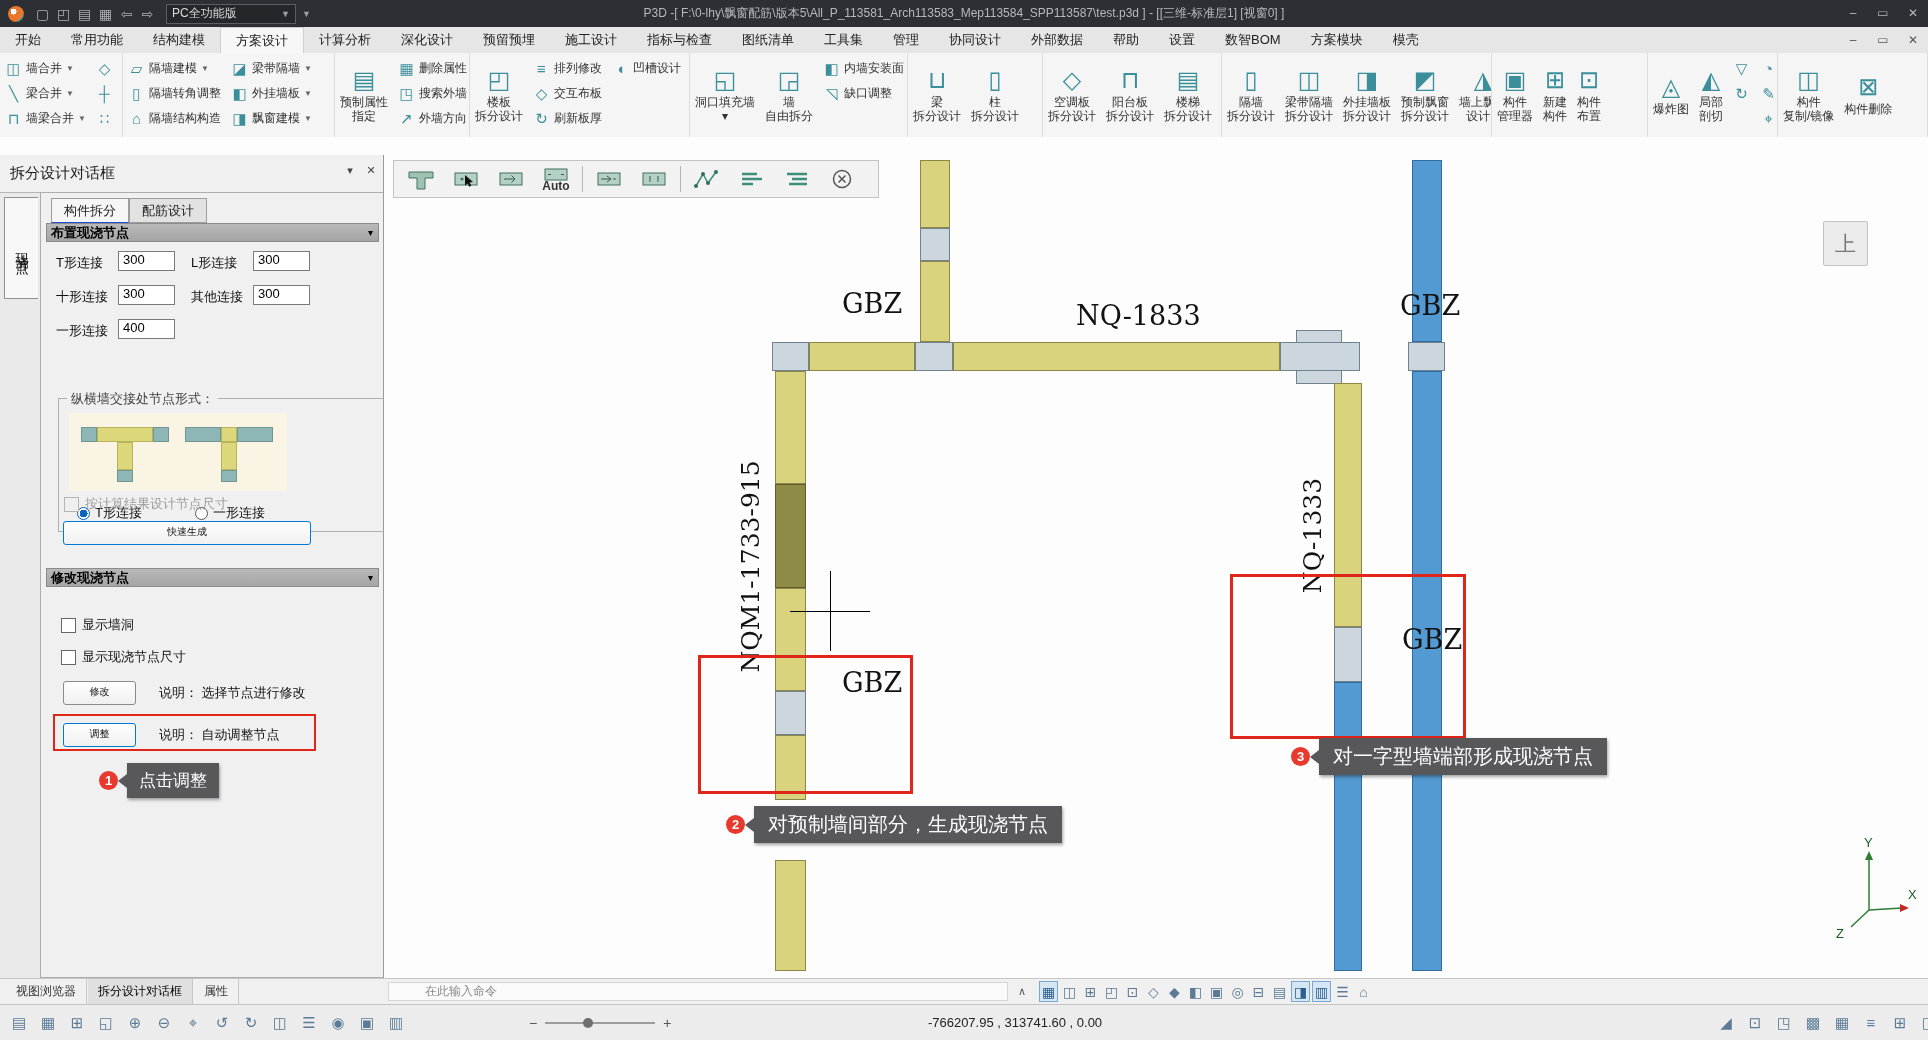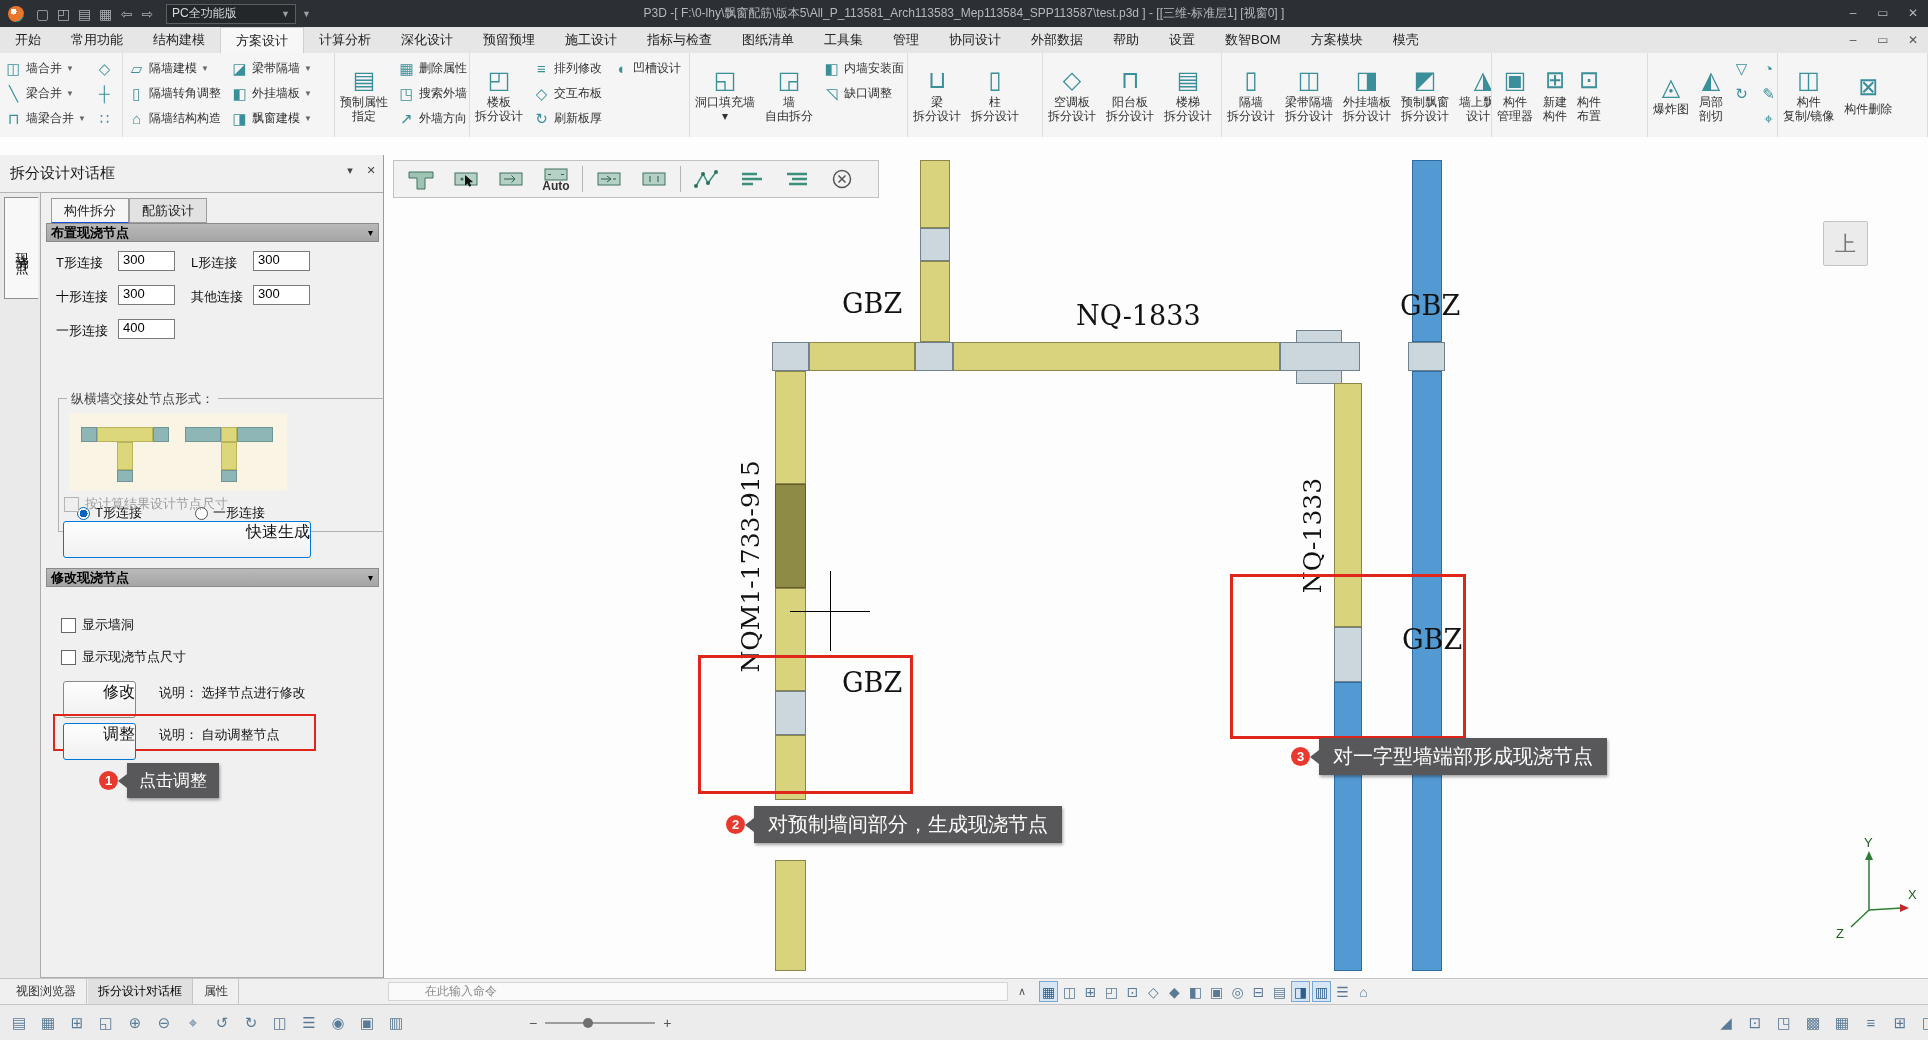--- a/index.html
+++ b/index.html
@@ -53,21 +53,21 @@
   .jt{position:absolute;}
   .seg-t{background:#8fb6b6;border:1px solid #6f9595;box-sizing:border-box;}
   .seg-y{background:#ddd77b;border:1px solid #b9b35a;box-sizing:border-box;}
   .radio{position:absolute;display:flex;align-items:center;gap:5px;font-size:13px;color:#111;}
   .rdot{width:13px;height:13px;border-radius:50%;border:1px solid #555;background:#fff;box-sizing:border-box;}
   .rdot.on{border:1px solid #0063b1;background:radial-gradient(circle,#0a64c2 0 4px,#fff 4px);}
   .check{position:absolute;display:flex;align-items:center;gap:6px;font-size:13px;color:#111;}
   .cbox{width:13px;height:13px;border:1px solid #666;background:#fff;}
   .check.dis{color:#9c9c9c;}
   .check.dis .cbox{border-color:#b5b5b5;background:#efefef;}
-  .pbtn{position:absolute;height:37px;background:linear-gradient(#fefefe,#f0f0f0);border:1px solid #8a8a8a;border-radius:3px;font-size:16px;color:#111;text-align:right;line-height:19px;box-sizing:border-box;}
+  .pbtn{position:absolute;height:24px;background:linear-gradient(#fefefe,#f0f0f0);border:1px solid #8a8a8a;border-radius:3px;font-size:10px;color:#111;text-align:center;line-height:19px;box-sizing:border-box;}
   .pbtn.blue{border:1px solid #0078d7;}
   .desc{position:absolute;font-size:13px;color:#111;}
   .red-frame{position:absolute;border:3px solid #e0251b;box-sizing:border-box;}
   
   .callout{position:absolute;display:flex;align-items:center;}
   .badge{width:19px;height:19px;border-radius:50%;background:#e8392e;color:#fff;font-size:13px;font-weight:bold;text-align:center;line-height:19px;flex:0 0 auto;}
   .cbox-tip{position:relative;margin-left:9px;background:#58585a;color:#ffffff;padding:5px 14px;font-size:20px;white-space:nowrap;box-shadow:1px 2px 3px rgba(0,0,0,.35);}
   .cbox-tip:before{content:"";position:absolute;left:-9px;top:50%;margin-top:-7px;border-top:7px solid transparent;border-bottom:7px solid transparent;border-right:9px solid #58585a;}
   .callout.small .cbox-tip{font-size:17px;padding:6px 12px;}
   
@@ -712,20 +712,21 @@
         <span class="si">▣</span>
         <span class="si">▥</span>
       </div>
     <div class="slider">
       <span>−</span>
       <span class="sl-track">
           <span class="sl-thumb"></span>
         </span>
       <span>+</span>
     </div>
+    <div class="coords">-766207.95 , 313741.60 , 0.00</div>
     <div class="st-icons" style="left:1715px" id="status-right">
         <span class="si">◢</span>
         <span class="si">⊡</span>
         <span class="si">◳</span>
         <span class="si">▩</span>
         <span class="si">▦</span>
         <span class="si">≡</span>
         <span class="si">⊞</span>
         <span class="si">◫</span>
       </div>

